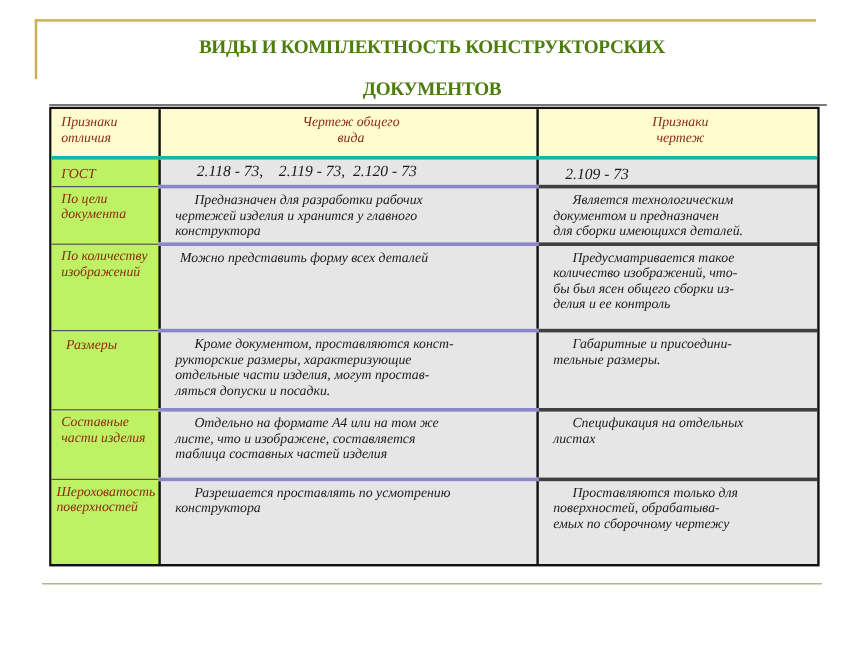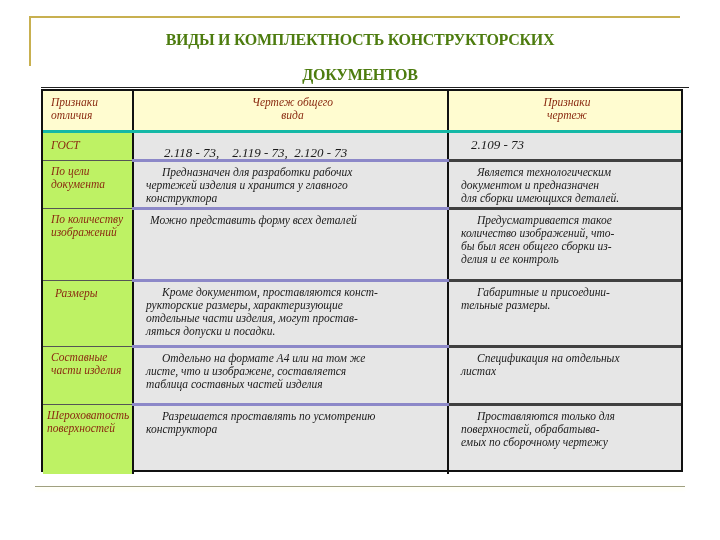--- a/index.html
+++ b/index.html
@@ -155,21 +155,21 @@
       <td class="col-c">
         <span class="line">Признаки</span>
         <span class="line">чертеж</span>
       </td>
     </tr>
 
     <tr class="row-gost">
       <td class="col-a" style="padding-top:6px;">
         <span class="line">ГОСТ</span>
       </td>
-      <td class="col-b gost-b" style="padding-top:13px;font-style:italic;">
+      <td class="col-b gost-b" style="padding-top:3px;font-style:italic;">
         <span class="line" style="white-space:pre;">2.118 - 73,    2.119 - 73,  2.120 - 73</span>
       </td>
       <td class="col-c gost-c" style="padding-top:5px;">
         <span class="line">2.109 - 73</span>
       </td>
     </tr>
 
     <tr class="row-purpose">
       <td class="col-a">
         <span class="line">По цели</span>

